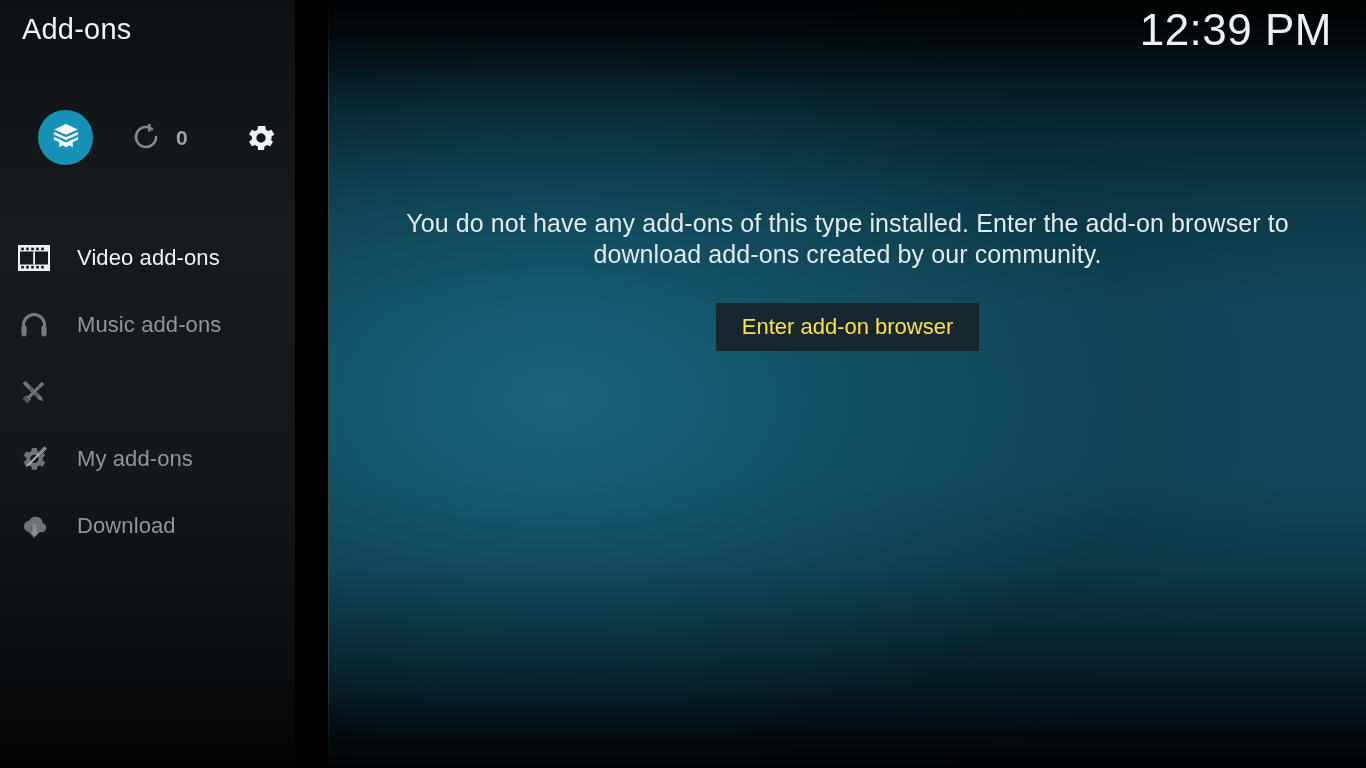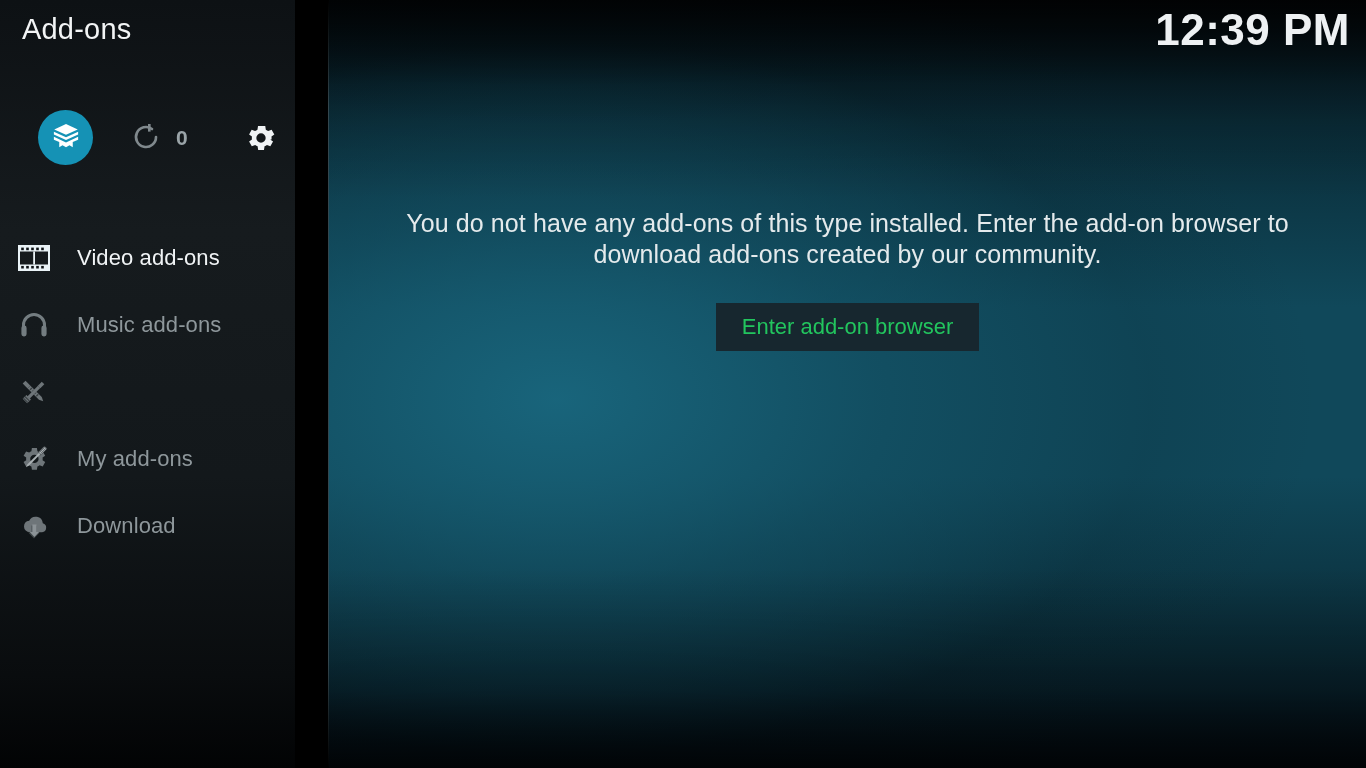--- a/index.html
+++ b/index.html
@@ -54,23 +54,23 @@
     left:22px; top:13px;
     font-size:29px;
     font-weight:400;
     color:#f2f4f5;
     letter-spacing:0.2px;
   }
 
   
   #clock{
     position:absolute;
-    right:16px; top:5px;
+    right:34px; top:5px;
     font-size:44px;
-    font-weight:700;
+    font-weight:400;
     color:#eef1f3;
     letter-spacing:0.5px;
     z-index:5;
   }
 
   
   #toolbar{
     position:absolute;
     left:0; top:110px;
     width:328px; height:58px;
@@ -157,21 +157,21 @@
   }
   #enter-browser-button{
     margin-top:32px;
     min-width:248px;
     height:48px;
     padding:0 26px;
     display:flex;
     align-items:center;
     justify-content:center;
     background:#17272f;
-    color:#22c55e;
+    color:#fde047;
     font-size:22px;
     font-weight:400;
     border:none;
     font-family:"Liberation Sans", sans-serif;
     cursor:pointer;
   }
 </style>
 </head>
 <body>
 

